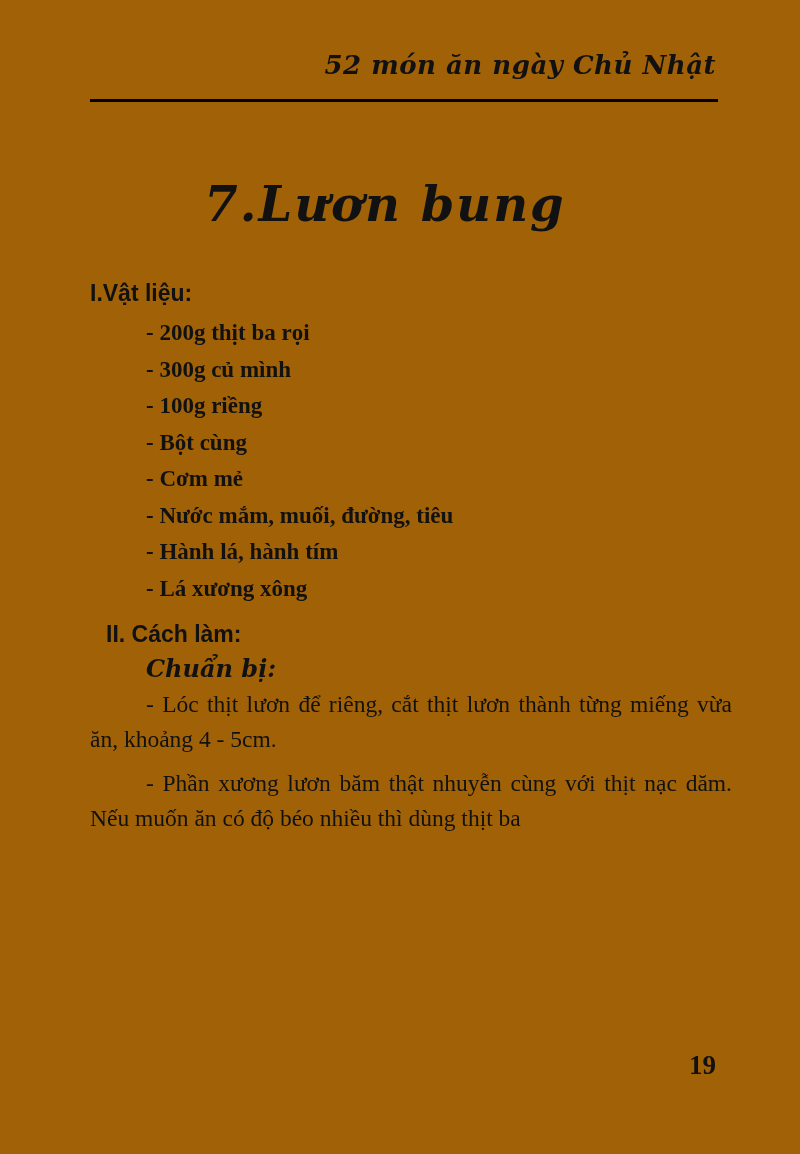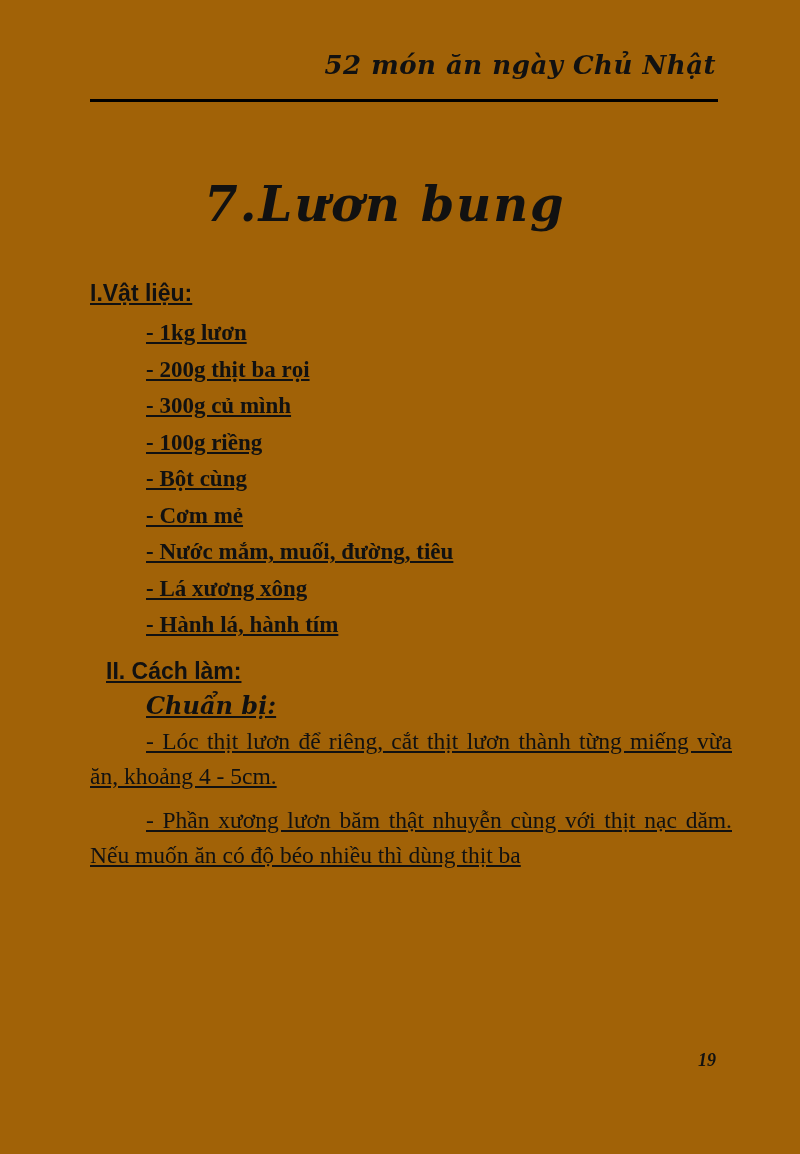--- a/index.html
+++ b/index.html
@@ -47,21 +47,20 @@
     font-weight: bold;
     font-style: italic;
     font-size: 48px;
     letter-spacing: 2px;
   }
   .content {
     position: absolute;
     top: 276px;
     left: 90px;
     right: 68px;
-    text-decoration: underline;
   }
   .sec-heading {
     font-family: "Liberation Sans", sans-serif;
     font-weight: bold;
     font-size: 23px;
     margin: 0;
     padding: 4px 0 6px 0;
   }
   .ingredients {
     margin: 2px 0 2px 0;
@@ -92,52 +91,50 @@
     text-align: justify;
     font-size: 23.5px;
     line-height: 35px;
     font-family: "Liberation Serif", serif;
   }
   .page-number {
     position: absolute;
     top: 1050px;
     right: 84px;
     font-weight: bold;
-    font-size: 18px;
+    font-size: 27px;
     font-family: "Liberation Serif", serif;
-    font-style: italic;
   }
 </style>
 </head>
 <body>
 
 <div class="page">
 
   <div class="running-head">
     <span>52 món ăn ngày Chủ Nhật</span>
   </div>
 
   <div class="head-rule"></div>
 
   <h1 class="recipe-title">7.Lươn bung</h1>
 
   <div class="content">
 
     <h2 class="sec-heading">I.Vật liệu:</h2>
 
     <div class="ingredients">
-      <div class="ingredient">- 1kg lươn</div>
       <div class="ingredient">- 200g thịt ba rọi</div>
       <div class="ingredient">- 300g củ mình</div>
       <div class="ingredient">- 100g riềng</div>
       <div class="ingredient">- Bột cùng</div>
       <div class="ingredient">- Cơm mẻ</div>
       <div class="ingredient">- Nước mắm, muối, đường, tiêu</div>
+      <div class="ingredient">- Hành lá, hành tím</div>
       <div class="ingredient">- Lá xương xông</div>
-      <div class="ingredient">- Hành lá, hành tím</div>
     </div>
 
     <h2 class="sec-heading method">II. Cách làm:</h2>
 
     <h3 class="prep-subheading">Chuẩn bị:</h3>
 
     <p class="step">- Lóc thịt lươn để riêng, cắt thịt lươn thành từng miếng vừa ăn, khoảng 4 - 5cm.</p>
     <p class="step">- Phần xương lươn băm thật nhuyễn cùng với thịt nạc dăm. Nếu muốn ăn có độ béo nhiều thì dùng thịt ba</p>
 
   </div>

